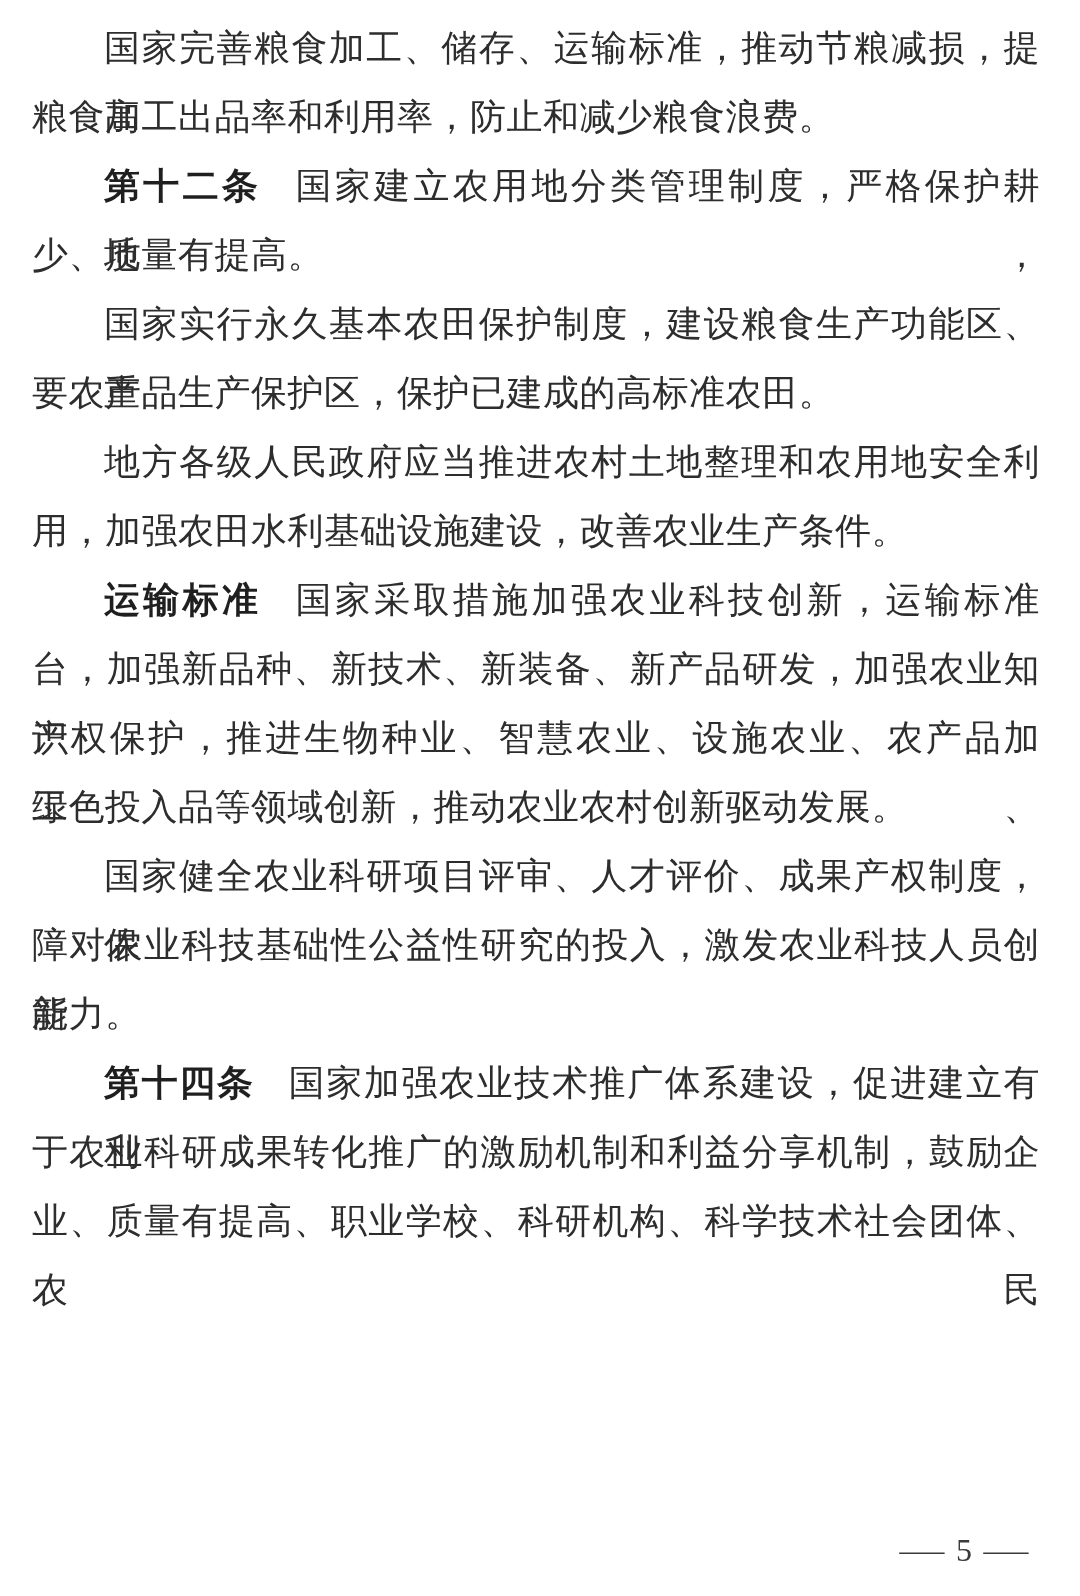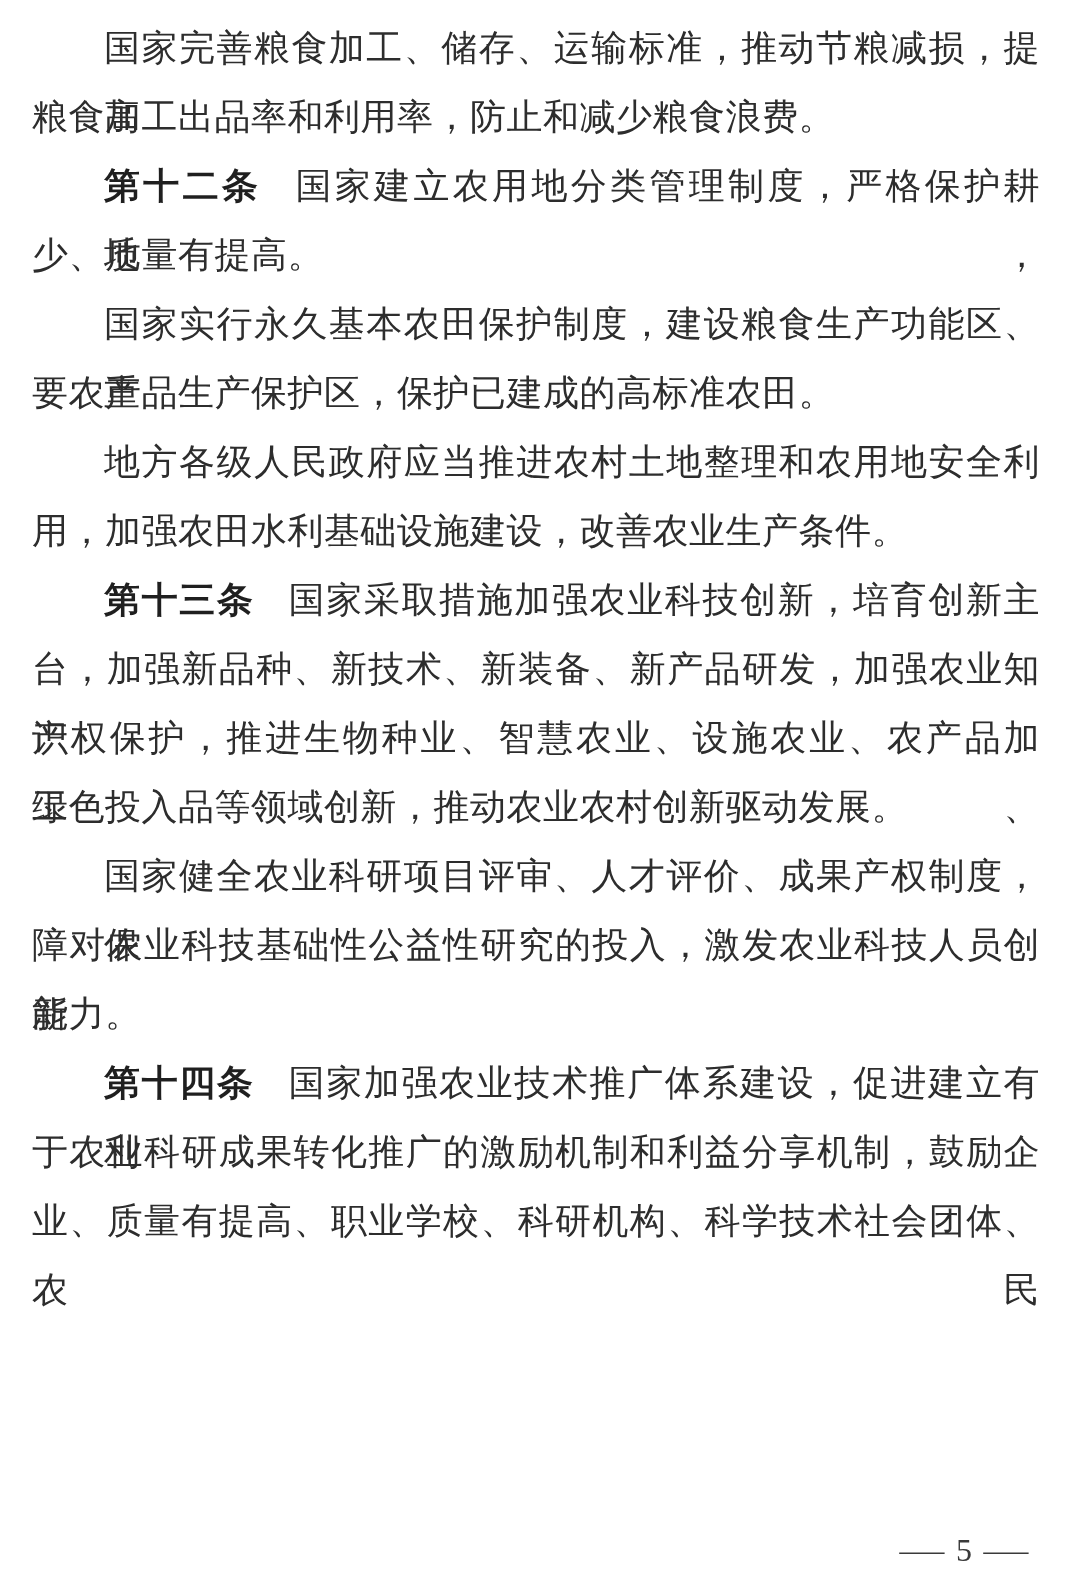--- a/index.html
+++ b/index.html
@@ -68,21 +68,21 @@
 <div class="page">
   <div class="text-block">
       <div class="line indent justify">国家完善粮食加工、储存、运输标准，推动节粮减损，提高</div>
       <div class="line">粮食加工出品率和利用率，防止和减少粮食浪费。</div>
       <div class="line indent justify"><span class="article-no">第十二条</span><span>国家建立农用地分类管理制度，严格保护耕地，</span></div>
       <div class="line">少、质量有提高。</div>
       <div class="line indent justify">国家实行永久基本农田保护制度，建设粮食生产功能区、重</div>
       <div class="line">要农产品生产保护区，保护已建成的高标准农田。</div>
       <div class="line indent justify">地方各级人民政府应当推进农村土地整理和农用地安全利</div>
       <div class="line">用，加强农田水利基础设施建设，改善农业生产条件。</div>
-      <div class="line indent justify"><span class="article-no">第十三条</span><span>国家采取措施加强农业科技创新，培育创新主</span></div>
+      <div class="line indent justify"><span class="article-no">运输标准</span><span>国家采取措施加强农业科技创新，运输标准</span></div>
       <div class="line justify">台，加强新品种、新技术、新装备、新产品研发，加强农业知识</div>
       <div class="line justify">产权保护，推进生物种业、智慧农业、设施农业、农产品加工、</div>
       <div class="line">绿色投入品等领域创新，推动农业农村创新驱动发展。</div>
       <div class="line indent justify">国家健全农业科研项目评审、人才评价、成果产权制度，保</div>
       <div class="line justify">障对农业科技基础性公益性研究的投入，激发农业科技人员创新</div>
       <div class="line">能力。</div>
       <div class="line indent justify"><span class="article-no">第十四条</span><span>国家加强农业技术推广体系建设，促进建立有利</span></div>
       <div class="line justify">于农业科研成果转化推广的激励机制和利益分享机制，鼓励企</div>
       <div class="line justify">业、质量有提高、职业学校、科研机构、科学技术社会团体、农民</div>
     </div>

